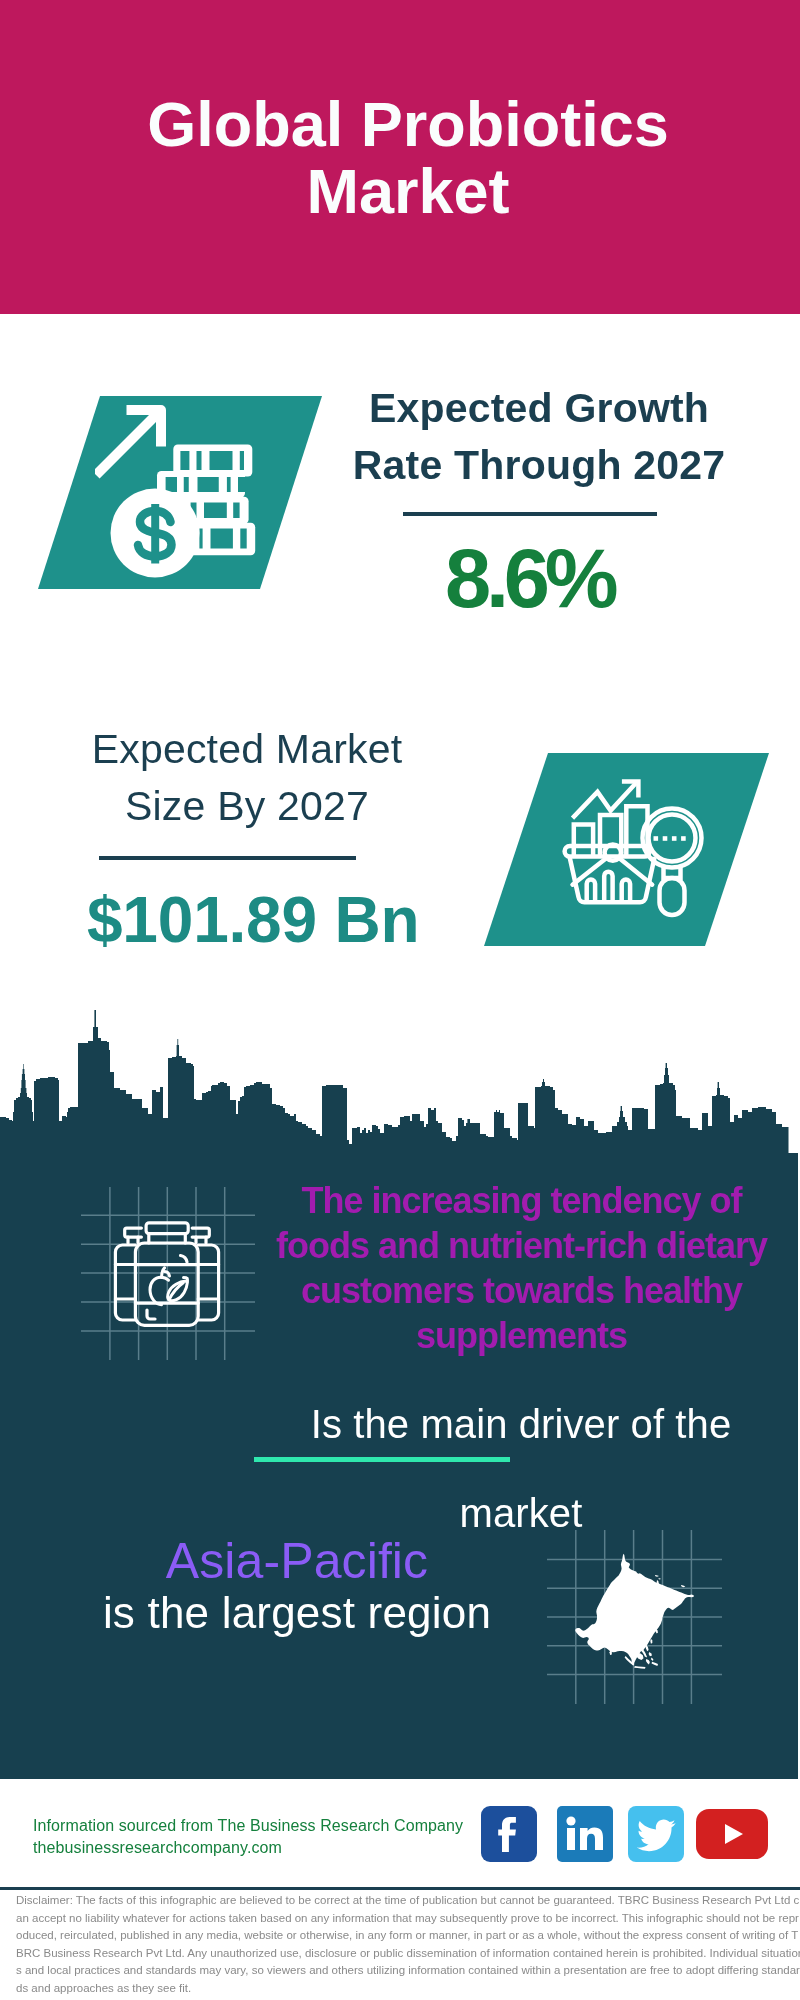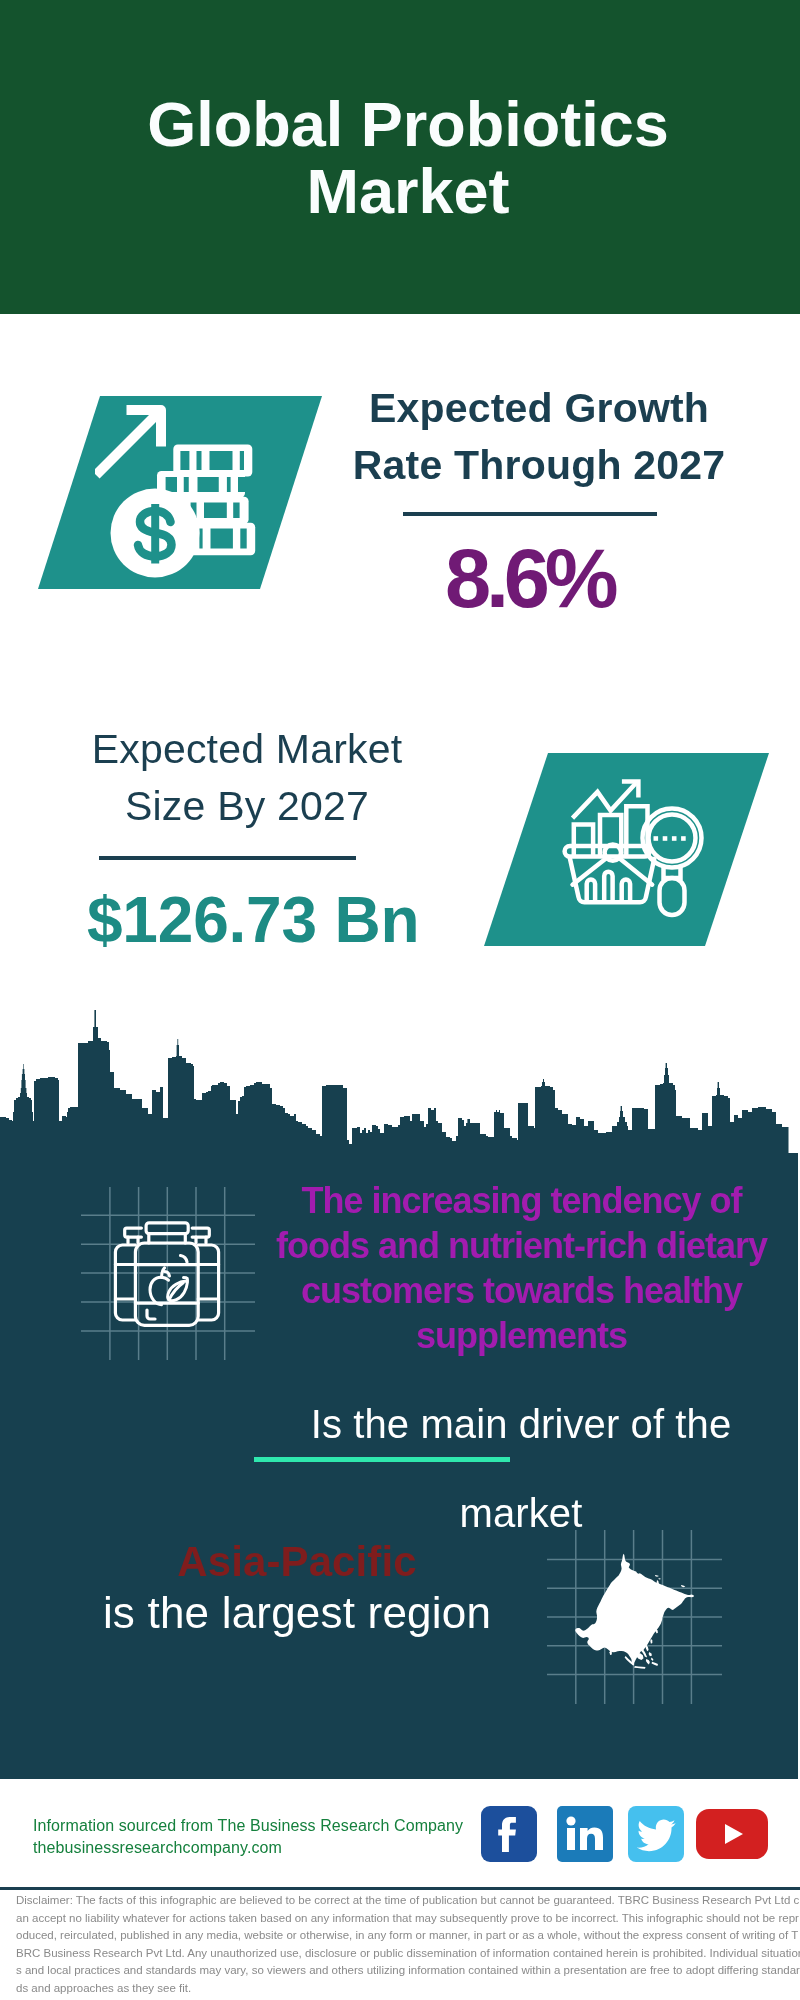--- a/index.html
+++ b/index.html
@@ -1,34 +1,34 @@
 <!DOCTYPE html>
 <html><head>
 <meta charset="utf-8">
 <title>Global Probiotics Market</title>
 <style>
   html,body{margin:0;padding:0;}
   body{width:800px;height:2000px;background:#ffffff;font-family:"Liberation Sans",sans-serif;overflow:hidden;-webkit-font-smoothing:antialiased;}
   .page{position:relative;width:800px;height:2000px;background:#ffffff;}
 
   
-  .header{position:absolute;left:0;top:0;width:800px;height:314px;background:#14532d;}
+  .header{position:absolute;left:0;top:0;width:800px;height:314px;background:#be185d;}
   .header-title{position:absolute;left:108px;top:91px;width:600px;text-align:center;color:#fafdfd;
                 font-size:63px;font-weight:700;line-height:67px;letter-spacing:0px;}
 
   
   .para-1{position:absolute;left:38px;top:396px;width:284px;height:193px;background:#1e918b;
           clip-path:polygon(62px 0, 284px 0, 222px 193px, 0 193px);}
   .icon-money{position:absolute;left:95px;top:400px;width:185px;height:185px;}
 
   .stat1-title{position:absolute;left:339px;top:380px;width:400px;text-align:center;color:#1b3f50;
                font-size:41px;font-weight:700;line-height:57px;letter-spacing:0.2px;white-space:nowrap;}
   .stat1-title div{white-space:nowrap;}
   .rule1{position:absolute;left:403px;top:512px;width:254px;height:4px;background:#1b3f50;}
-  .stat1-value{position:absolute;left:324px;top:537px;width:400px;text-align:center;color:#701a75;
+  .stat1-value{position:absolute;left:324px;top:537px;width:400px;text-align:center;color:#15803d;
                font-size:83px;font-weight:700;line-height:83px;letter-spacing:-5.2px;padding-left:5.2px;}
 
   
   .para-2{position:absolute;left:484px;top:753px;width:285px;height:193px;background:#1e918b;
           clip-path:polygon(64px 0, 285px 0, 221px 193px, 0 193px);}
   .icon-research{position:absolute;left:540px;top:755px;width:180px;height:180px;}
 
   .stat2-title{position:absolute;left:47px;top:721px;width:400px;text-align:center;color:#1b3f50;
                font-size:41px;font-weight:400;line-height:57px;letter-spacing:0.2px;}
   .stat2-title div{white-space:nowrap;}
@@ -46,21 +46,21 @@
 
   .driver-text{position:absolute;left:271px;top:1178px;width:500px;text-align:center;}
   .driver-text .hl{color:#a21caf;font-size:36px;font-weight:700;line-height:45px;letter-spacing:-1px;
                    padding-left:1px;white-space:nowrap;}
   .driver-text .plain{color:#ffffff;font-weight:400;font-size:40px;line-height:45px;letter-spacing:0.1px;
                       white-space:nowrap;margin-top:44px;}
   .rule3{position:absolute;left:254px;top:1457px;width:256px;height:4.5px;background:#2fe8ae;}
 
   
   .region-text{position:absolute;left:97px;top:1536px;width:400px;text-align:center;}
-  .region-text .hl{color:#7f1d1d;font-size:42px;font-weight:700;line-height:51px;letter-spacing:0.1px;white-space:nowrap;}
+  .region-text .hl{color:#8b5cf6;font-size:50px;font-weight:400;line-height:51px;letter-spacing:0.1px;white-space:nowrap;}
   .region-text .plain{color:#ffffff;font-weight:400;font-size:44px;line-height:51px;letter-spacing:0.2px;white-space:nowrap;}
   .grid-map{position:absolute;left:547.1px;top:1530.2px;width:175px;height:174px;}
   .icon-map{position:absolute;left:545px;top:1528px;width:178px;height:178px;}
 
   
   .footer{position:static;}
   .footer-src{position:absolute;left:33px;top:1815px;color:#15803d;font-size:16px;font-weight:400;
               line-height:22px;letter-spacing:0.1px;white-space:nowrap;}
   .socials{position:absolute;left:480px;top:1806px;}
   .soc{position:absolute;display:block;top:0;}
@@ -143,21 +143,21 @@
       <rect x="131.9" y="81.2" width="4.6" height="4.6" fill="#ffffff"></rect>
       <rect x="141.1" y="81.2" width="4.6" height="4.6" fill="#ffffff"></rect>
       <path d="M123.5 112 V123 H140.5 V112" fill="none" stroke="#ffffff" stroke-width="4.5"></path>
       <rect x="119.5" y="123" width="25" height="37" rx="12.5" fill="none" stroke="#ffffff" stroke-width="4.5"></rect>
     </svg>
   <div class="stat2-title">
     <div>Expected Market</div>
     <div>Size By 2027</div>
   </div>
   <div class="rule2"></div>
-  <div class="stat2-value">$126.73 Bn</div>
+  <div class="stat2-value">$101.89 Bn</div>
 
   <div class="lower"></div>
   <svg class="skyline" viewBox="0 0 800 150" preserveAspectRatio="none" xmlns="http://www.w3.org/2000/svg">
       <path d="M0 150V107H6V108H9V110H12V111H13V102H14V90H16V88H18V87H20V83H20.8V78H21.4V70H21.9V64H22.6V59H23.2V54H23.8V59H24.4V64H25V70H25.6V78H26.4V83H27V87H29V88H31V90H32V102H33V111H34V71H36V69H40V68H48V67H55V68H58V70H59V111H62V106H66V107H67V102H68V98H70V97H78V33H88V31H93V17H94.4V-2H96V17H98V28H101V31H107V32H109V40H110V62H114V78H120V80H126V84H132V89H142V98H148V104H152V80H156V82H160V77H163V108H168V48H172V47H176V46H176.6V35H177.4V29H178.2V35H179V46H182V48H186V53H191V54H193V56H194V89H196V90H202V83H206V82H208V81H211V76H212V75H218V73H220V72H224V73H227V76H230V90H236V104H238V91H240V87H242V86H244V77H246V76H250V75H254V73H256V72H262V74H270V78H272V94H276V95H280V96H283V98H285V103H288V104H290V106H294V104H296V111H298V112H302V114H306V116H308V118H312V120H316V124H320V126H322V76H326V75H343V78H347V130H349V134H352V118H357V117H360V123H362V120H364V118H366V123H368V120H370V122H372V115H376V116H378V119H380V123H384V114H388V115H392V117H398V115H400V107H404V106H410V111H412V104H420V111H424V117H426V114H428V98H431V100H434V98H436V111H438V113H442V122H446V127H450V128H452V131H456V126H458V108H462V110H464V116H466V113H467.4V109H470V113H480V124H486V126H488V127H494V102H496V100H497V102H499V100H500V103H504V118H510V126H512V128H517V130H518V93H528V116H534V118H535V77H541V76H542V72H543V69H544V72H545V76H550V77H553V80H555V98H558V100H562V104H568V114H572V115H576V107H580V109H584V116H588V111H594V120H598V123H606V122H612V116H617V112H619V107H620V101H620.6V96H622V101H623V107H625V112H627V116H628V120H632V98H644V99H648V119H655V75H660V74H663V73H664V65H665V58H665.6V53H667V58H668V65H669V73H673V75H675V80H676V106H682V108H690V118H698V120H702V103H708V116H712V86H716V85H717V78H717.6V72H719V78H720V85H724V86H728V88H730V112H734V105H738V108H742V100H748V102H752V98H758V97H766V99H772V102H776V114H782V117H788.5V144H798V150Z" fill="#17404f"></path>
     </svg>
 
   <svg class="grid-bottle" viewBox="0 0 174 173" xmlns="http://www.w3.org/2000/svg">
       <g fill="none" stroke="#5a7e8b" stroke-width="1.5">
         <path d="M28.9 0 V173"></path>
         <path d="M57.6 0 V173"></path>

